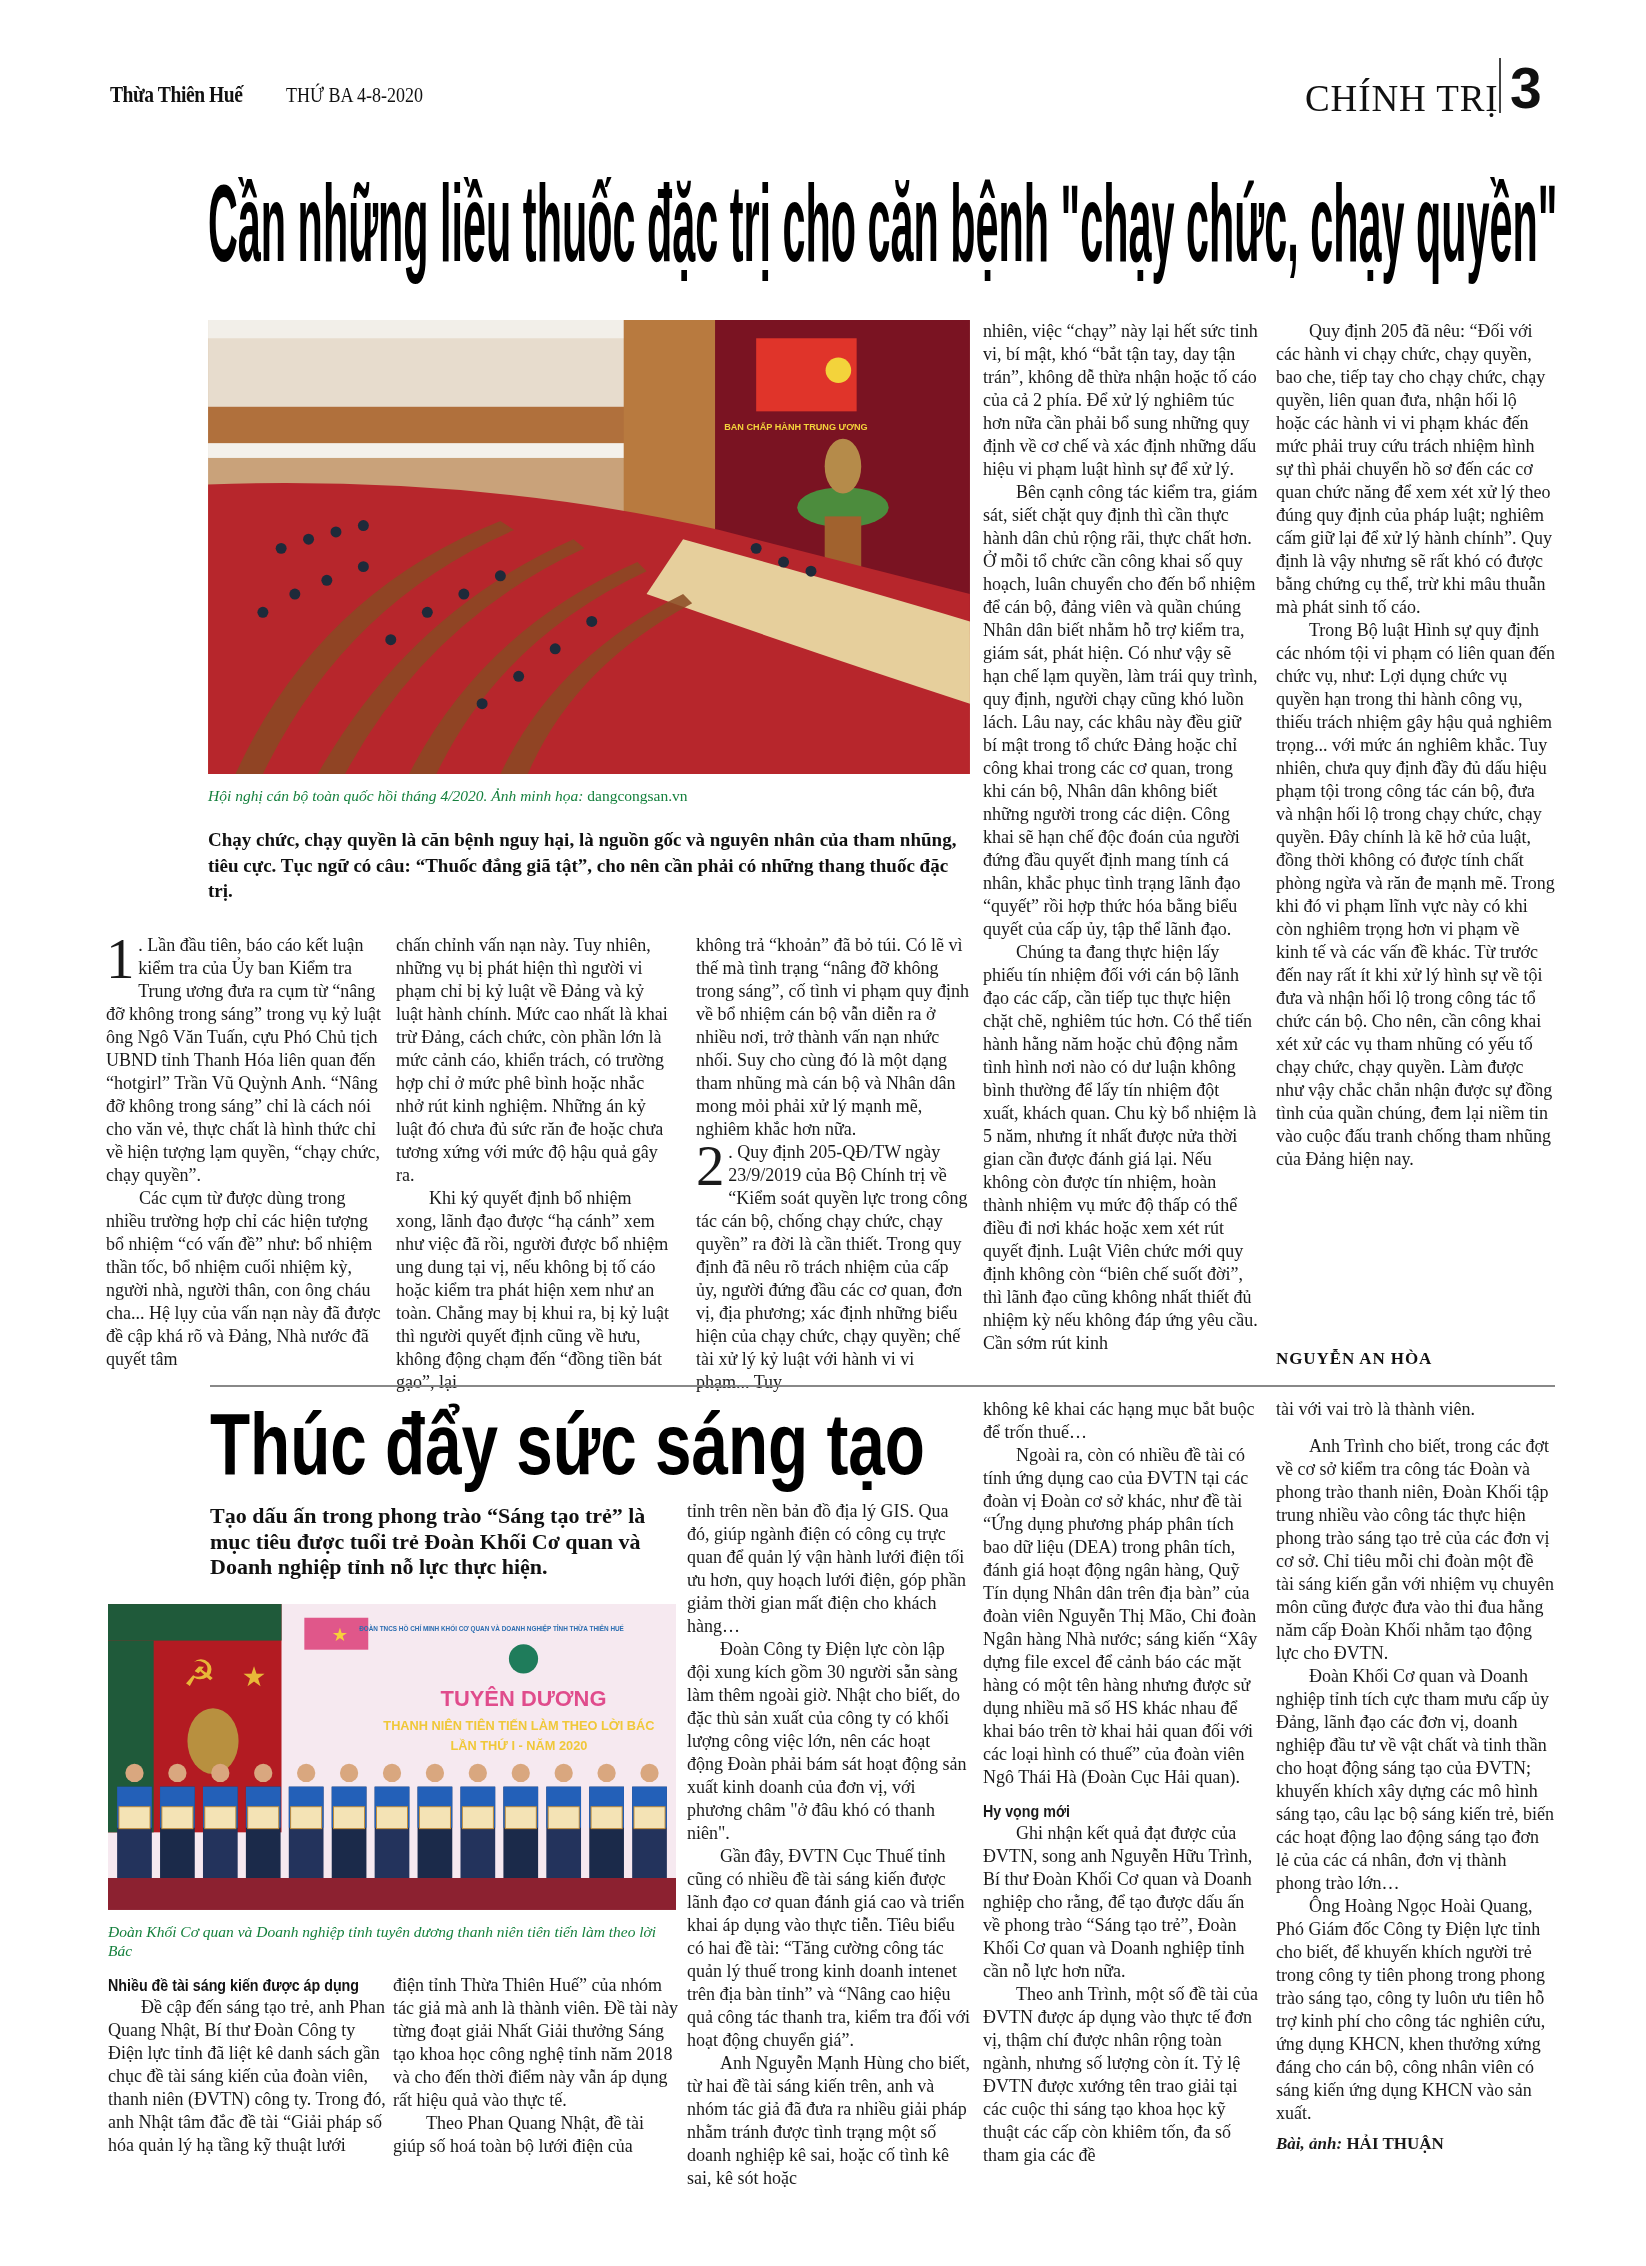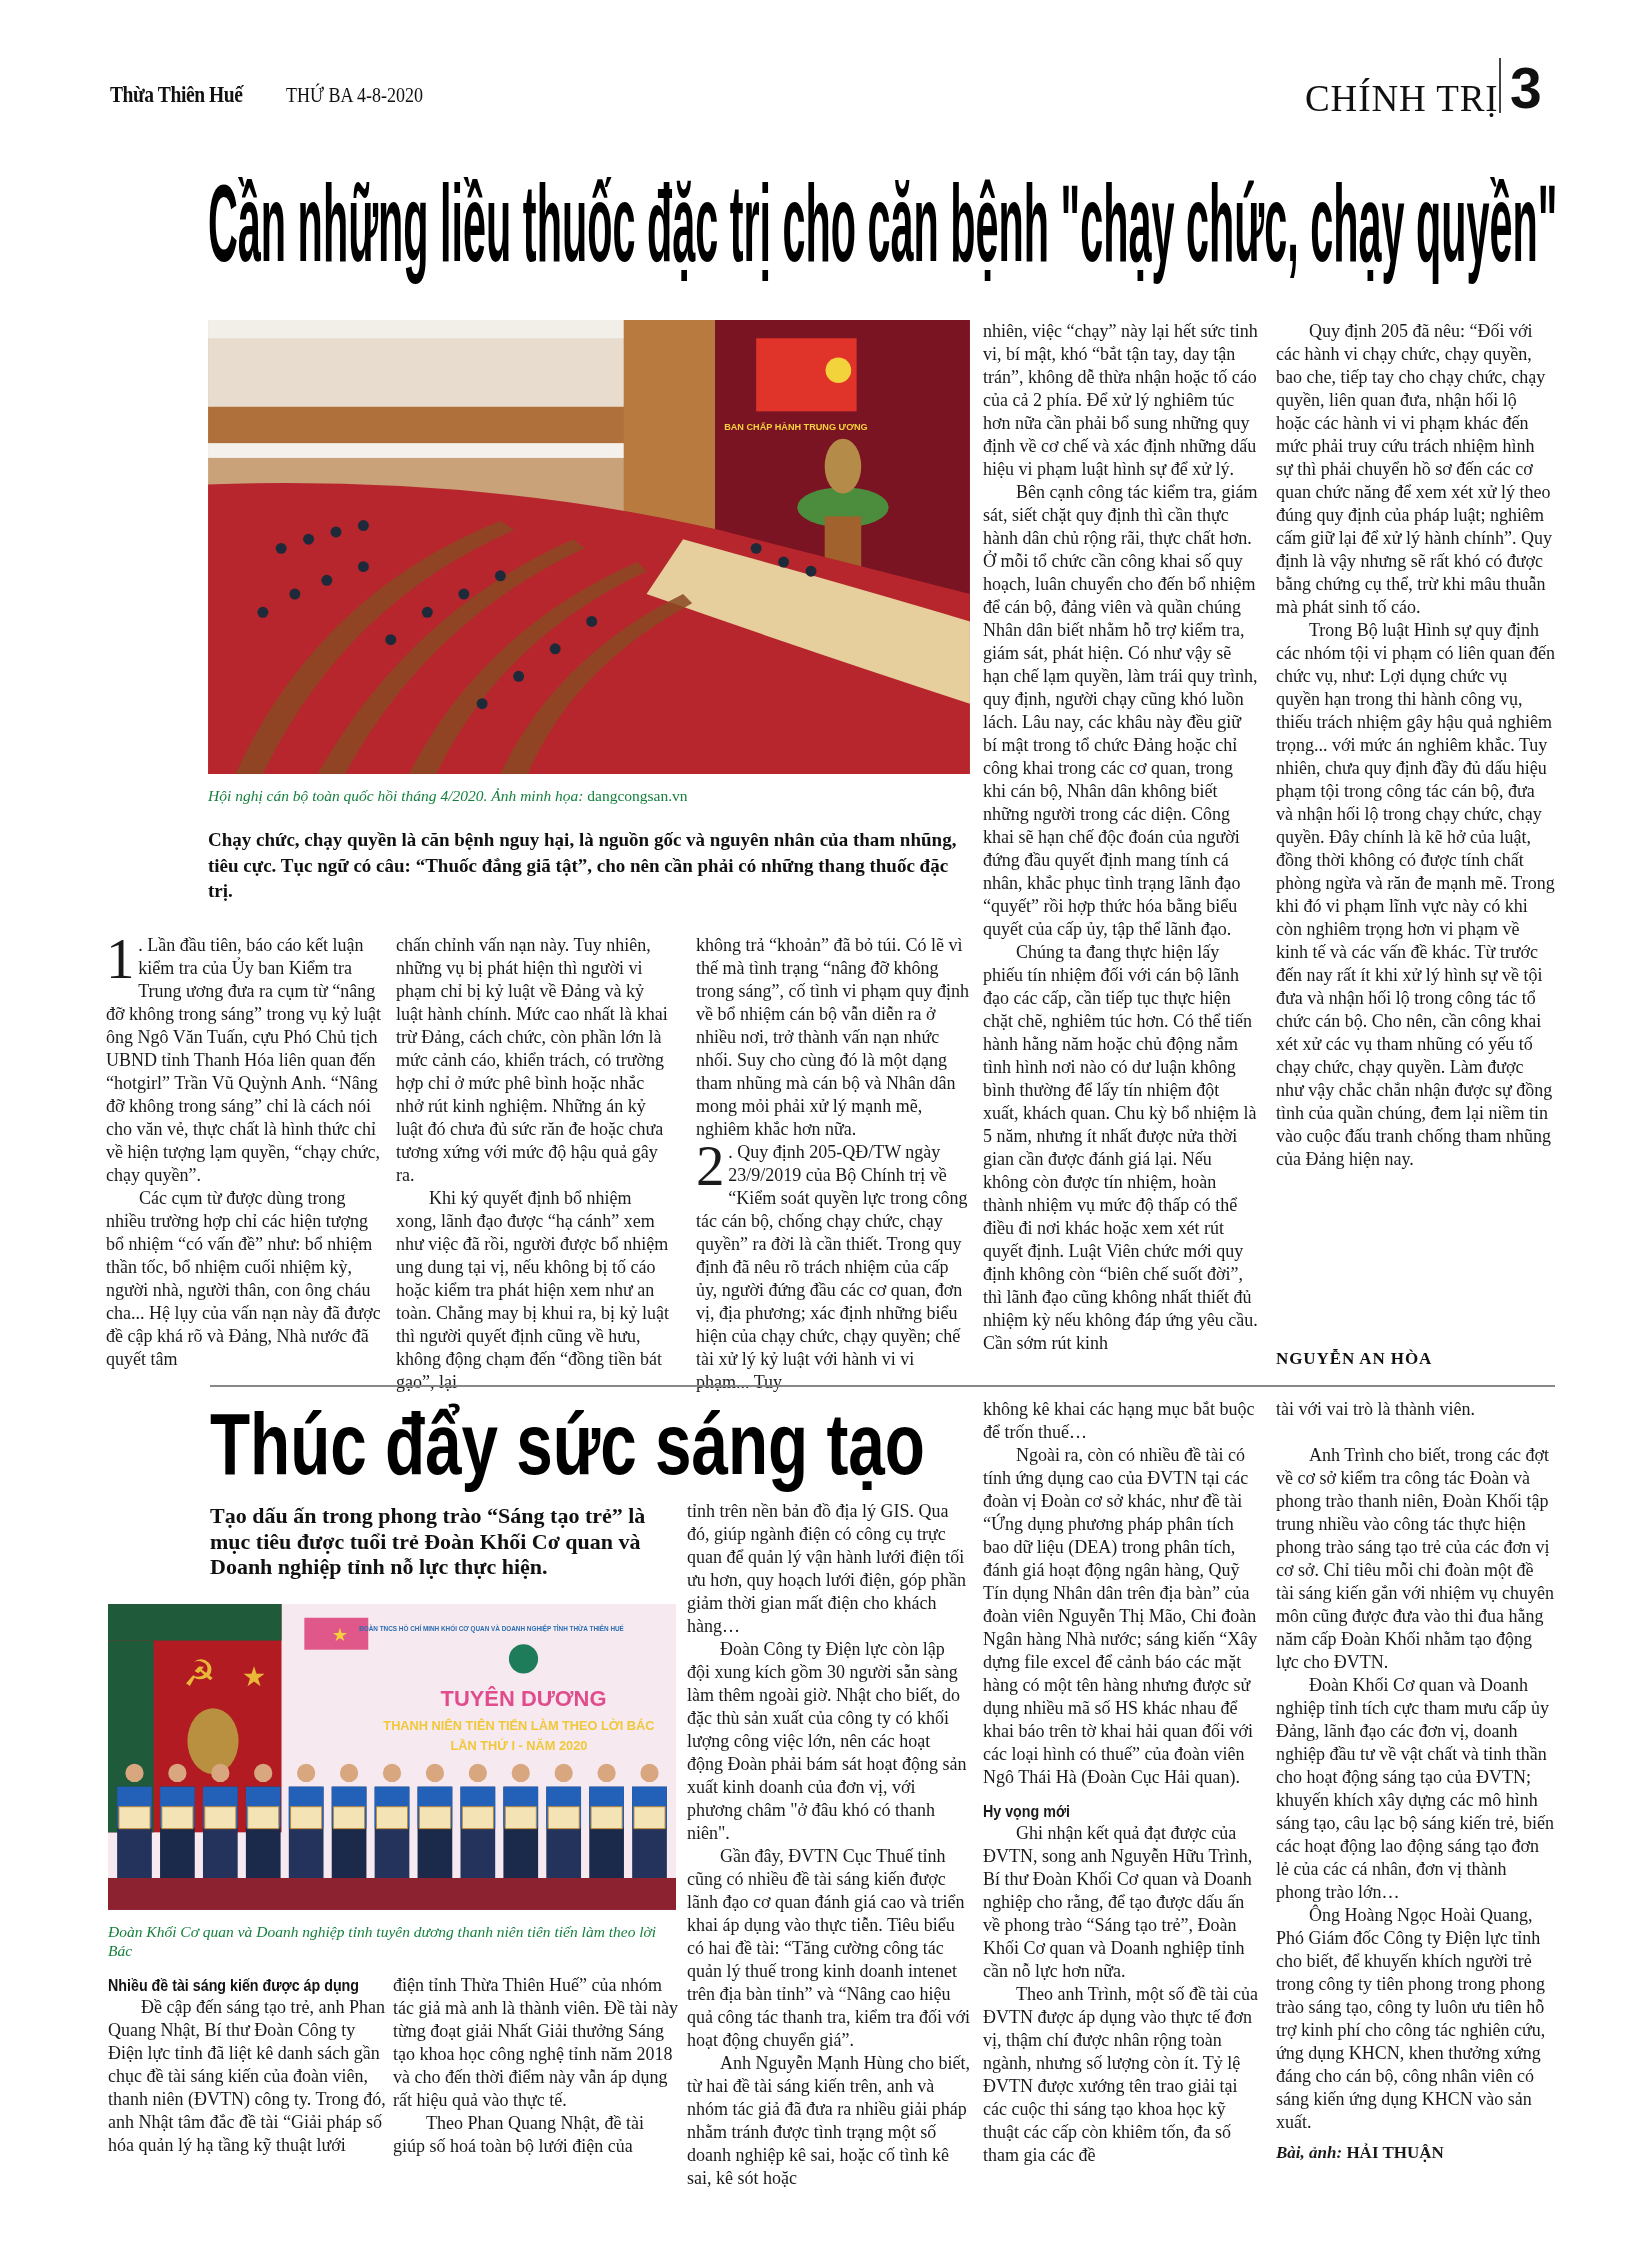--- a/index.html
+++ b/index.html
@@ -205,21 +205,21 @@
   <p>Anh Nguyễn Mạnh Hùng cho biết, từ hai đề tài sáng kiến trên, anh và nhóm tác giả đã đưa ra nhiều giải pháp nhằm tránh được tình trạng một số doanh nghiệp kê sai, hoặc cố tình kê sai, kê sót hoặc</p>
 </div>
 <div class="abs body-text" style="left:983px; top:1398px; width:276px;">
   <p class="noindent">không kê khai các hạng mục bắt buộc để trốn thuế…</p>
   <p>Ngoài ra, còn có nhiều đề tài có tính ứng dụng cao của ĐVTN tại các đoàn vị Đoàn cơ sở khác, như đề tài “Ứng dụng phương pháp phân tích bao dữ liệu (DEA) trong phân tích, đánh giá hoạt động ngân hàng, Quỹ Tín dụng Nhân dân trên địa bàn” của đoàn viên Nguyễn Thị Mão, Chi đoàn Ngân hàng Nhà nước; sáng kiến “Xây dựng file excel để cảnh báo các mặt hàng có một tên hàng nhưng được sử dụng nhiều mã số HS khác nhau để khai báo trên tờ khai hải quan đối với các loại hình có thuế” của đoàn viên Ngô Thái Hà (Đoàn Cục Hải quan).</p>
   <div class="subhead" style="margin-top:11px;">Hy vọng mới</div>
   <p>Ghi nhận kết quả đạt được của ĐVTN, song anh Nguyễn Hữu Trình, Bí thư Đoàn Khối Cơ quan và Doanh nghiệp cho rằng, để tạo được dấu ấn về phong trào “Sáng tạo trẻ”, Đoàn Khối Cơ quan và Doanh nghiệp tỉnh  cần nỗ lực hơn nữa.</p>
   <p>Theo anh Trình, một số đề tài của ĐVTN được áp dụng vào thực tế đơn vị, thậm chí được nhân rộng toàn ngành, nhưng số lượng còn ít. Tỷ lệ ĐVTN được xướng tên trao giải tại các cuộc thi sáng tạo khoa học kỹ thuật các cấp còn khiêm tốn, đa số tham gia các đề</p>
 </div>
 <div class="abs body-text" style="left:1276px; top:1398px; width:279px;">
-  <p class="noindent" style="margin-bottom:23px;">tài với vai trò là thành viên.</p>
+  <p class="noindent" style="margin-bottom:14px;">tài với vai trò là thành viên.</p>
   <p>Anh Trình cho biết, trong các đợt về cơ sở kiểm tra công tác Đoàn và phong trào thanh niên, Đoàn Khối tập trung nhiều vào công tác thực hiện phong trào sáng tạo trẻ của các đơn vị cơ sở. Chỉ tiêu mỗi chi đoàn một đề tài sáng kiến gắn với nhiệm vụ chuyên môn cũng được đưa vào thi đua hằng năm cấp Đoàn Khối nhằm tạo động lực cho ĐVTN.</p>
   <p>Đoàn Khối Cơ quan và Doanh nghiệp tỉnh tích cực tham mưu cấp ủy Đảng, lãnh đạo các đơn vị, doanh nghiệp đầu tư về vật chất và tinh thần cho hoạt động sáng tạo của ĐVTN; khuyến khích xây dựng các mô hình sáng tạo, câu lạc bộ sáng kiến trẻ, biến các hoạt động lao động sáng tạo đơn lẻ của các cá nhân, đơn vị thành phong trào lớn…</p>
   <p>Ông Hoàng Ngọc Hoài Quang, Phó Giám đốc Công ty Điện lực tỉnh cho biết, để khuyến khích người trẻ trong công ty tiên phong trong phong trào sáng tạo, công ty luôn ưu tiên hỗ trợ kinh phí cho công tác nghiên cứu, ứng dụng KHCN, khen thưởng xứng đáng cho cán bộ, công nhân viên có sáng kiến ứng dụng KHCN vào sản xuất.</p>
   <div class="byline" style="margin-top:7.3px; letter-spacing:0;">
     <i style="font-weight:bold;">Bài, ảnh: </i><span>HẢI THUẬN</span>
   </div>
 </div>
 
 
 </body></html>

